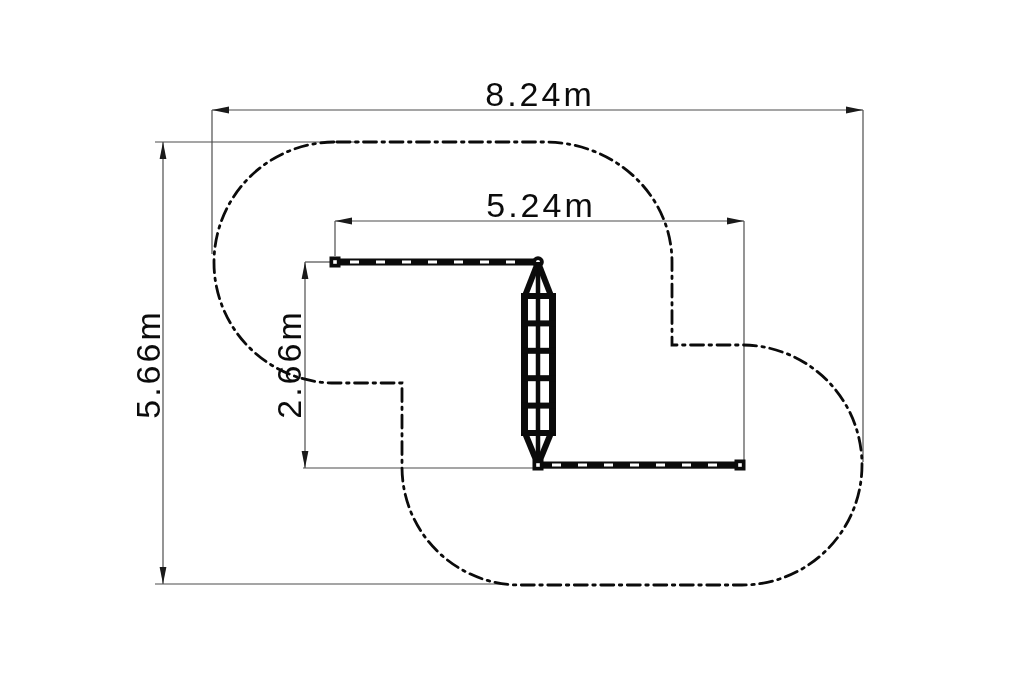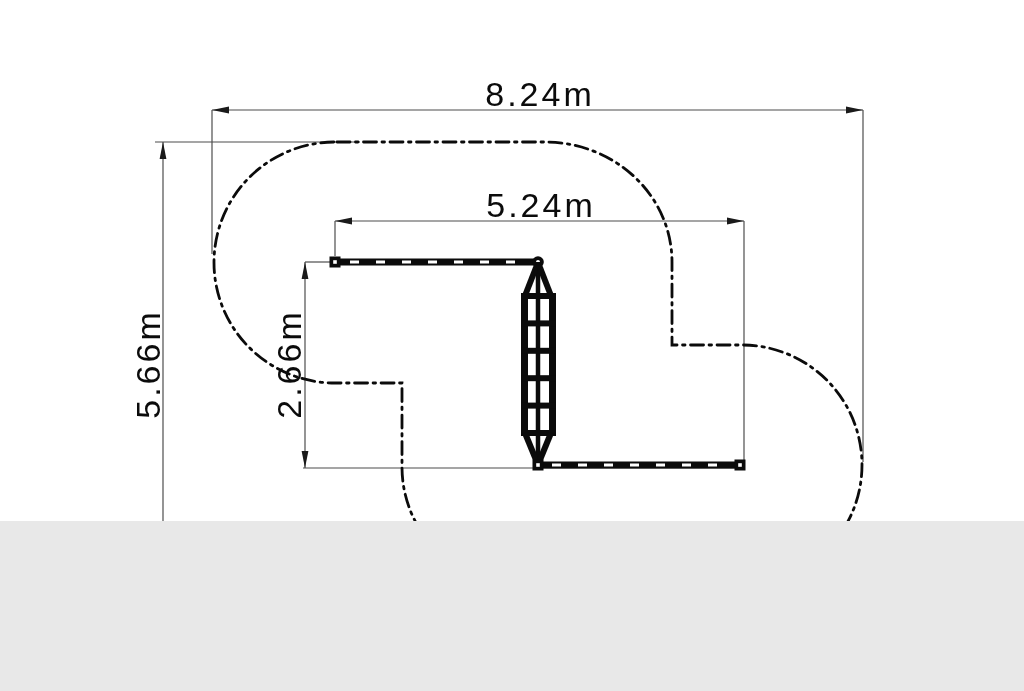--- a/index.html
+++ b/index.html
@@ -1,17 +1,17 @@
 <!DOCTYPE html>
 <html><head>
 <meta charset="utf-8">
 <style>
   html,body{margin:0;padding:0;background:#e8e8e8;}
   .stage{
-    width:1024px;height:521px;position:relative;margin:0 auto;
+    width:1024px;height:691px;position:relative;margin:0 auto;
     background:#ffffff;overflow:hidden;
     font-family:"Liberation Sans", sans-serif;
   }
   svg{display:block;}
   text.dim-label{
     font-family:"Liberation Sans", sans-serif;
     font-size:34px;
     letter-spacing:3px;
     fill:#0b0b0b;
   }

